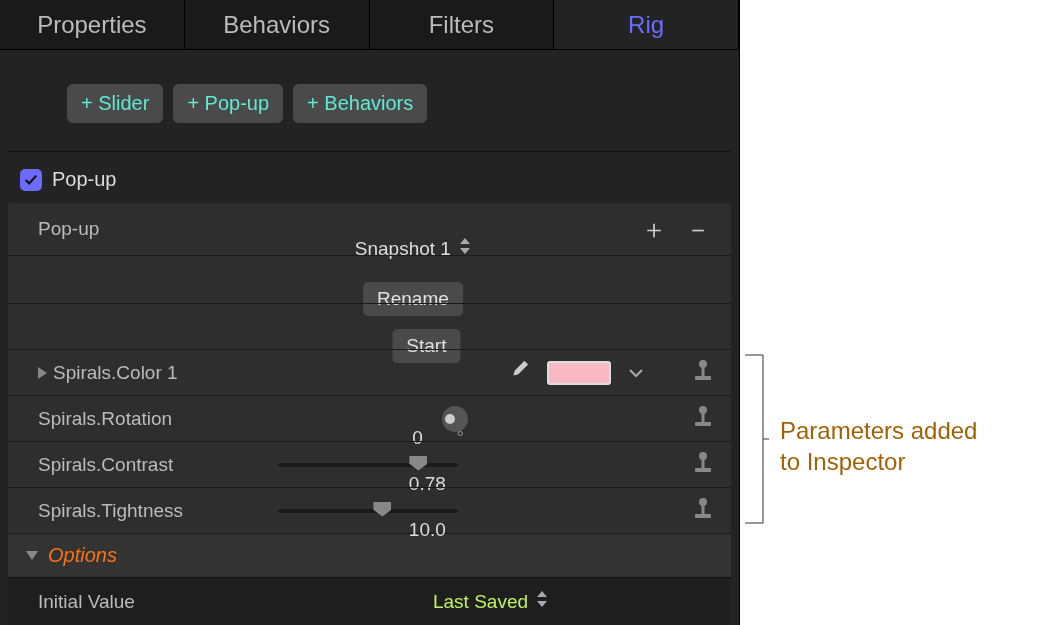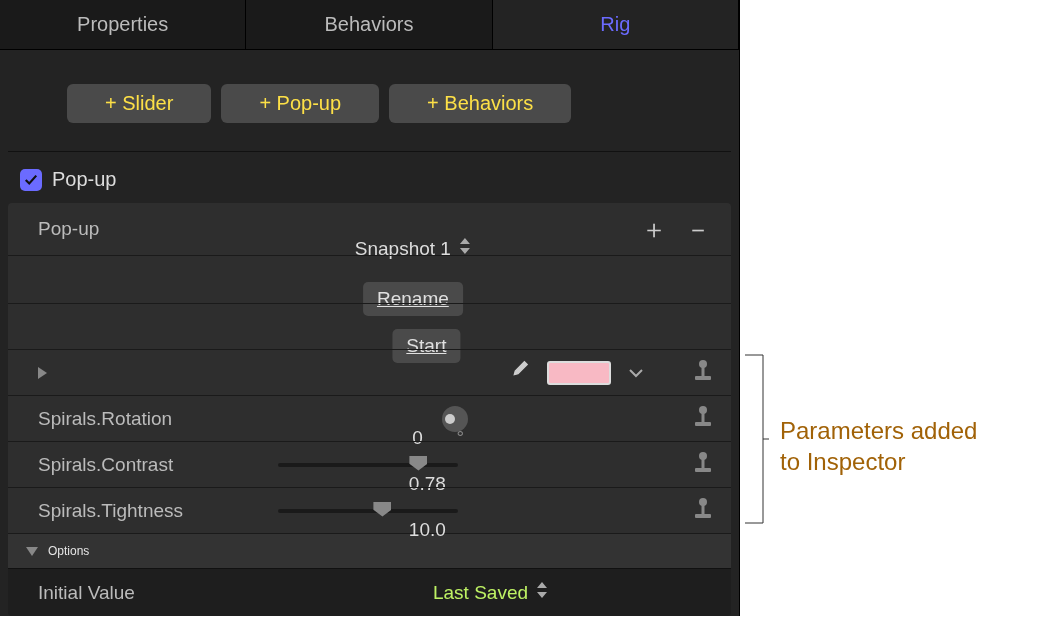--- a/index.html
+++ b/index.html
@@ -1,68 +1,69 @@
 <!DOCTYPE html>
 <html><head>
 <meta charset="utf-8">
 <style>
   * { box-sizing: border-box; margin: 0; padding: 0; font-family: -apple-system, "Helvetica Neue", Arial, sans-serif; }
   body { background: #fff; width: 1043px; height: 625px; position: relative; }
   .panel { width: 740px; background: #232323; color: #ccc; border-right: 1px solid #000; }
   .tabs { display: flex; height: 50px; background: #1a1a1a; border-bottom: 1px solid #000; }
-  .tab { flex: 1; display: flex; align-items: center; justify-content: center; font-size: 20px; color: #bbb; border-right: 1px solid #000; cursor: pointer; }
+  .tab { flex: 1; display: flex; align-items: center; justify-content: center; font-size: 24px; color: #bbb; border-right: 1px solid #000; cursor: pointer; }
   .tab.active { color: #6b6bff; background: #232323; }
   .widget-buttons { display: flex; gap: 10px; margin: 34px 44px 28px 67px; }
-  .widget-btn { background: #4a4a4a; color: #fde047; border: none; border-radius: 6px; padding: 8px 38px; font-size: 20px; cursor: pointer; }
+  .widget-btn { background: #4a4a4a; color: #5eead4; border: none; border-radius: 6px; padding: 8px 14px; font-size: 20px; cursor: pointer; }
   .divider { border-top: 1px solid #111; margin: 0 8px; }
   .section-header { display: flex; align-items: center; gap: 10px; padding: 16px 20px 12px 20px; background: #232323; }
   .checkbox { width: 22px; height: 22px; border-radius: 5px; background: #6b6bff; display: flex; align-items: center; justify-content: center; }
   .checkbox svg { width: 14px; height: 14px; }
   .section-title { font-size: 20px; color: #ddd; }
   .param-block { background: #2e2e2e; margin: 0 8px; border-radius: 4px 4px 0 0; }
   .row { display: flex; align-items: center; min-height: 46px; padding: 0 18px 0 30px; border-top: 1px solid #1a1a1a; position: relative; }
   .row:first-child { border-top: none; }
   .row-label { flex: 0 0 230px; font-size: 19px; color: #bbb; display: flex; align-items: center; gap: 6px; }
   .row-controls { flex: 1; display: flex; align-items: center; justify-content: flex-end; gap: 14px; position: relative; }
   .disclosure { width: 0; height: 0; display: inline-block; }
   .disclosure.right { border-top: 6px solid transparent; border-bottom: 6px solid transparent; border-left: 9px solid #888; }
   .disclosure.down { border-left: 6px solid transparent; border-right: 6px solid transparent; border-top: 9px solid #888; }
   .popup-select { display: flex; align-items: center; gap: 8px; color: #ddd; font-size: 19px; }
   .stepper-arrows svg { width: 12px; height: 18px; }
   .plus-minus { font-size: 26px; color: #ccc; width: 30px; text-align: center; cursor: pointer; font-weight: 300; }
-  .small-btn { background: #4a4a4a; color: #e0e0e0; border: none; border-radius: 5px; padding: 6px 14px; font-size: 19px; cursor: pointer; text-decoration: underline; }
+  .small-btn { background: #4a4a4a; color: #e0e0e0; border: none; border-radius: 5px; padding: 6px 14px; font-size: 19px; cursor: pointer; }
   .value-area { position: absolute; left: 50%; transform: translateX(-50%); display: flex; align-items: center; gap: 8px; font-size: 19px; color: #ddd; margin-top: 39px; }
   .slider-track { width: 180px; height: 4px; background: #1a1a1a; border-radius: 2px; position: relative; margin-left: auto; margin-right: 20px; }
   .slider-thumb { position: absolute; top: -7px; width: 18px; height: 15px; background: #888; clip-path: polygon(0 0, 100% 0, 100% 55%, 50% 100%, 0 55%); transform: translateX(-50%); }
   .eyedropper svg { width: 22px; height: 22px; }
   .color-swatch { width: 64px; height: 24px; border: 2px solid #ddd; border-radius: 3px; }
   .chevron-down svg { width: 14px; height: 10px; }
   .dial { width: 26px; height: 26px; border-radius: 50%; background: #555; position: relative; }
   .dial::after { content: ""; position: absolute; width: 10px; height: 10px; background: #ccc; border-radius: 50%; top: 8px; left: 3px; }
   .joystick svg { width: 20px; height: 24px; }
   .options-header { background: #333; margin: 0 8px; padding: 10px 18px; display: flex; align-items: center; gap: 10px; border-top: 1px solid #1a1a1a; }
-  .options-title { font-size: 12px; color: #e5e5e5; }
+  .options-title { font-size: 20px; color: #f97316; font-style: italic; }
   .initial-row { background: #1e1e1e; margin: 0 8px; padding: 12px 18px 12px 30px; display: flex; align-items: center; border-radius: 0 0 4px 4px; border-top: 1px solid #111; }
   .initial-label { flex: 0 0 230px; font-size: 19px; color: #bbb; }
   .initial-val { margin: 0 auto; display: flex; align-items: center; gap: 8px; font-size: 19px; color: #bef264; }
   .callout { position: absolute; left: 780px; top: 415px; font-size: 24px; color: #a16207; line-height: 1.3; }
   .bracket { position: absolute; left: 745px; top: 354px; width: 24px; height: 170px; }
   .bracket svg { width: 24px; height: 170px; }
   .deg { color: #888; margin-left: 4px; }
   .slider-cell { flex: 0 0 210px; display:flex; align-items:center; }
   .val-num { min-width: 54px; text-align: center; }
 </style>
 </head>
 <body>
 
 <div class="panel">
 
   <div class="tabs">
     <div class="tab">Properties</div>
     <div class="tab">Behaviors</div>
+    <div class="tab">Filters</div>
     <div class="tab active">Rig</div>
   </div>
 
   <div class="widget-buttons">
     <button class="widget-btn">+ Slider</button>
     <button class="widget-btn">+ Pop-up</button>
     <button class="widget-btn">+ Behaviors</button>
   </div>
 
   <div class="divider"></div>
@@ -107,20 +108,21 @@
     <div class="row">
       <div class="value-area" style="left:56%;padding-left:27px;">
         <button class="small-btn">Start</button>
       </div>
       <div class="row-controls"></div>
     </div>
 
     <div class="row">
       <div class="row-label">
         <span class="disclosure right"></span>
+        <span>Spirals.Color 1</span>
       </div>
       <div style="flex:1; display:flex; align-items:center; justify-content:flex-end; gap:18px; padding-right:40px;">
         <span class="eyedropper">
           <svg viewBox="0 0 24 24">
               <path d="M19 2 L22 5 L12 15 L8 16 L9 12 Z M18 3 L21 6" stroke="#ccc" stroke-width="1.5" fill="#ccc"></path>
             </svg>
         </span>
         <div class="color-swatch" style="background:#f8b9c4"></div>
         <span class="chevron-down">
           <svg viewBox="0 0 14 10">

